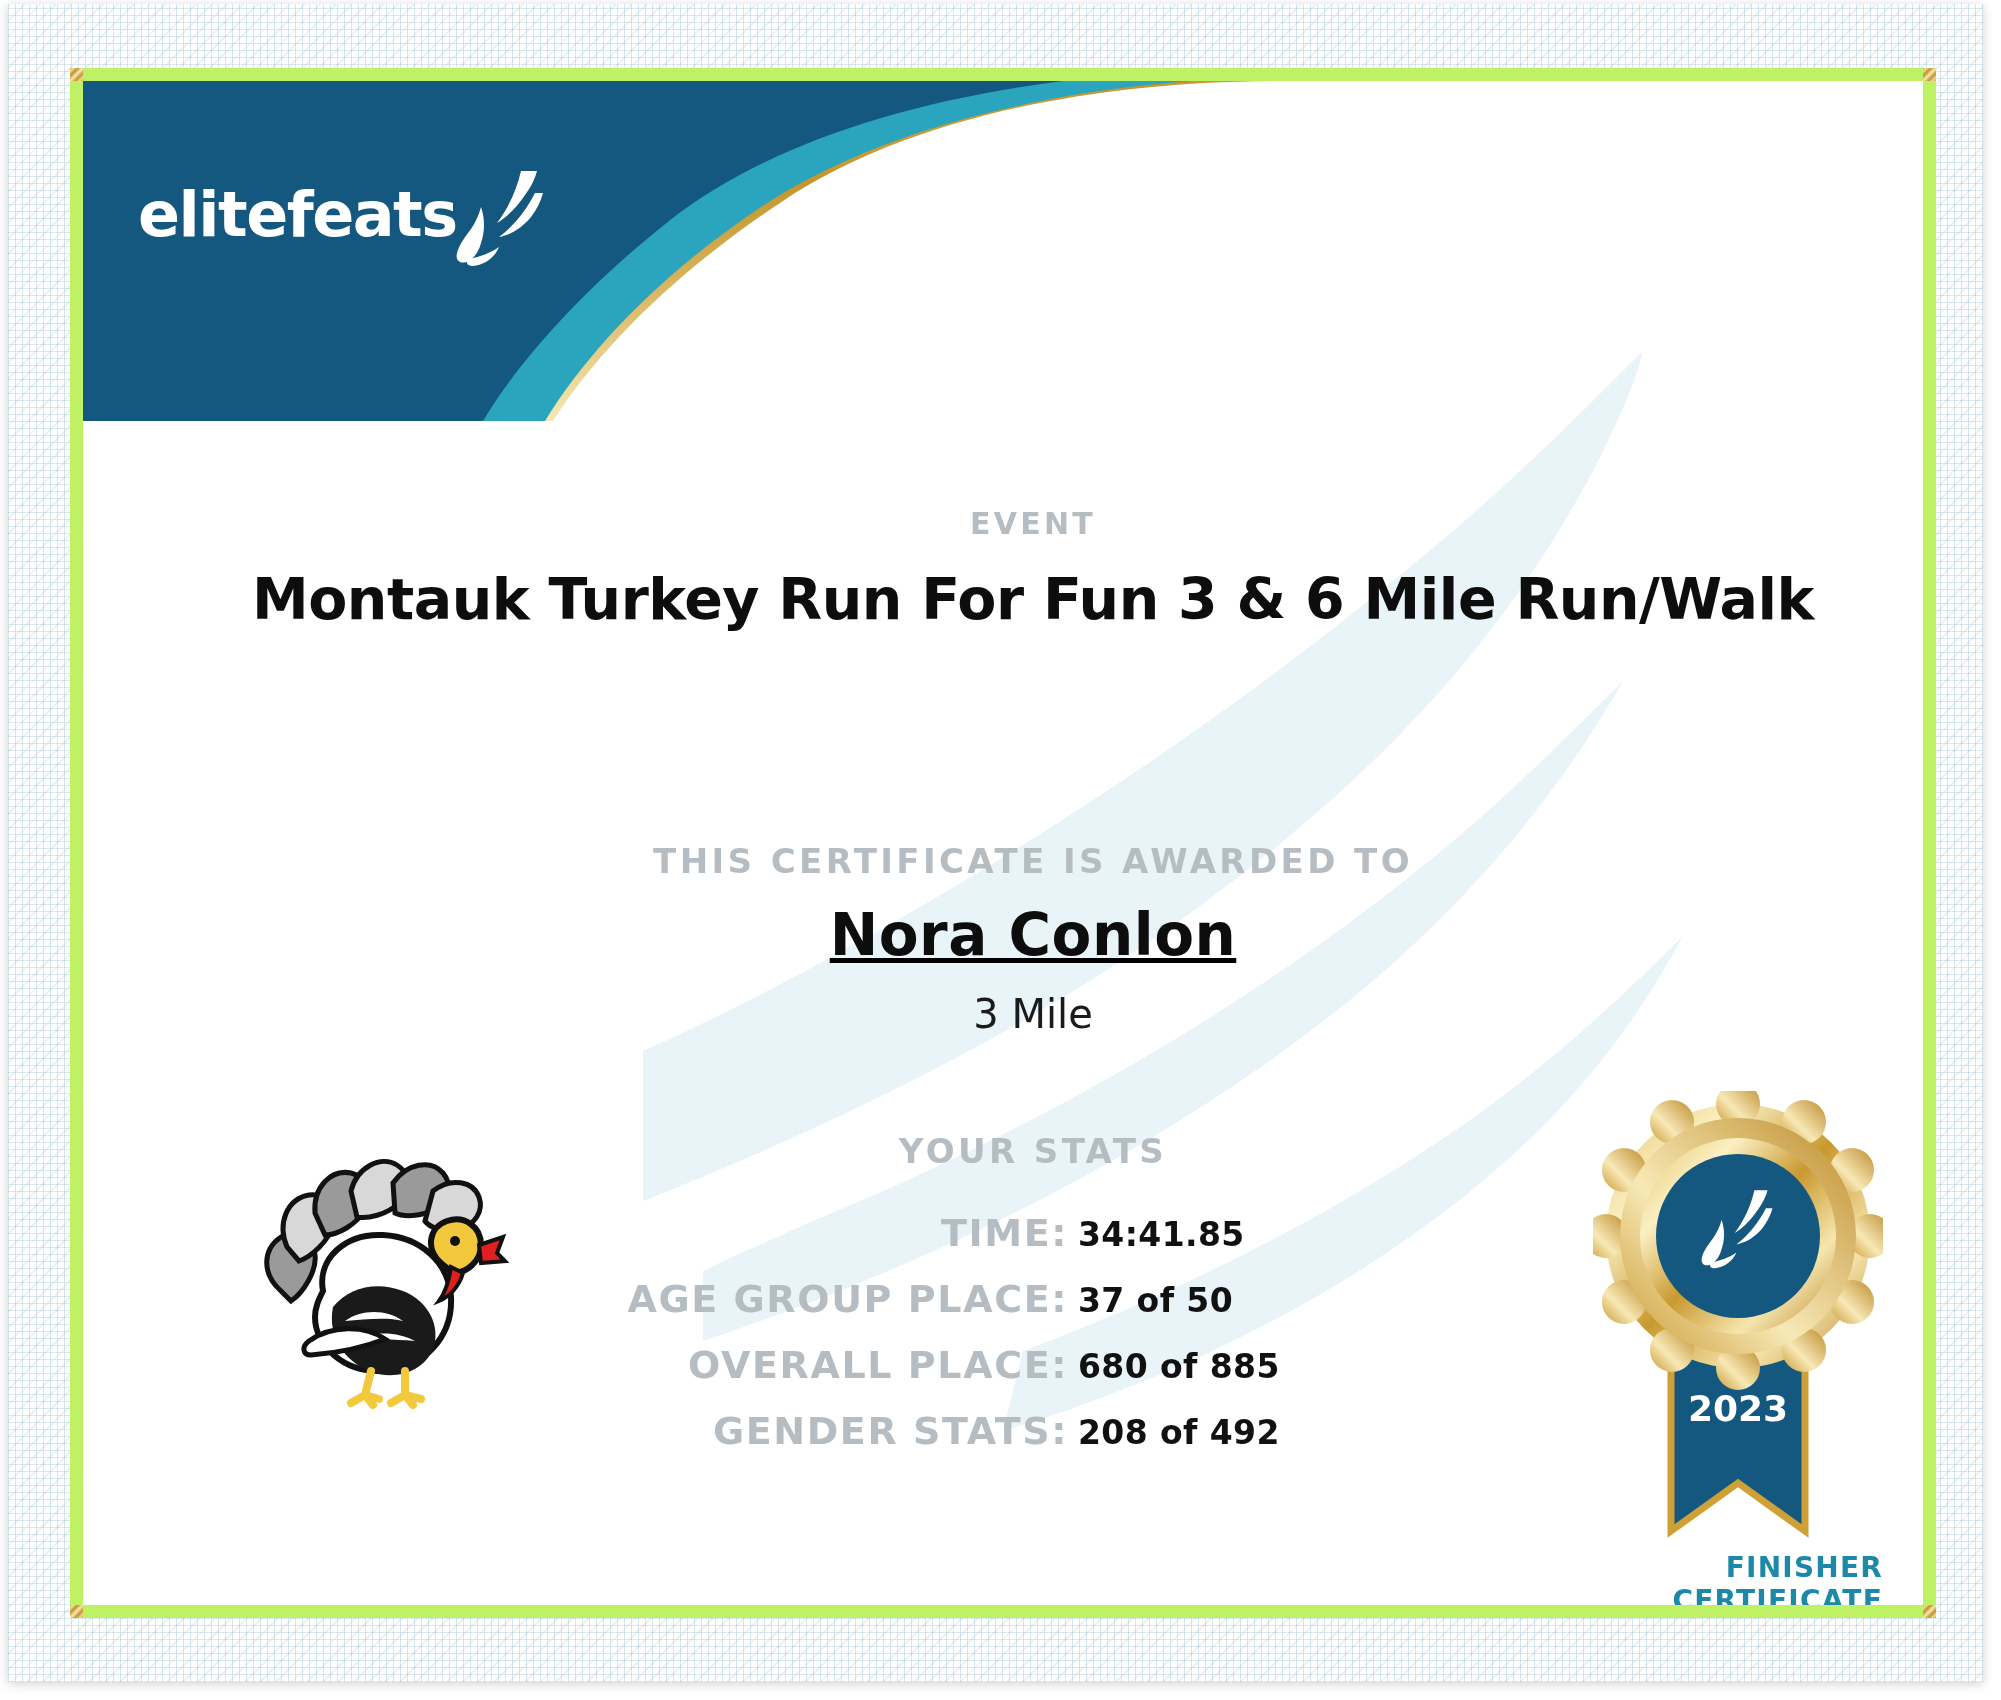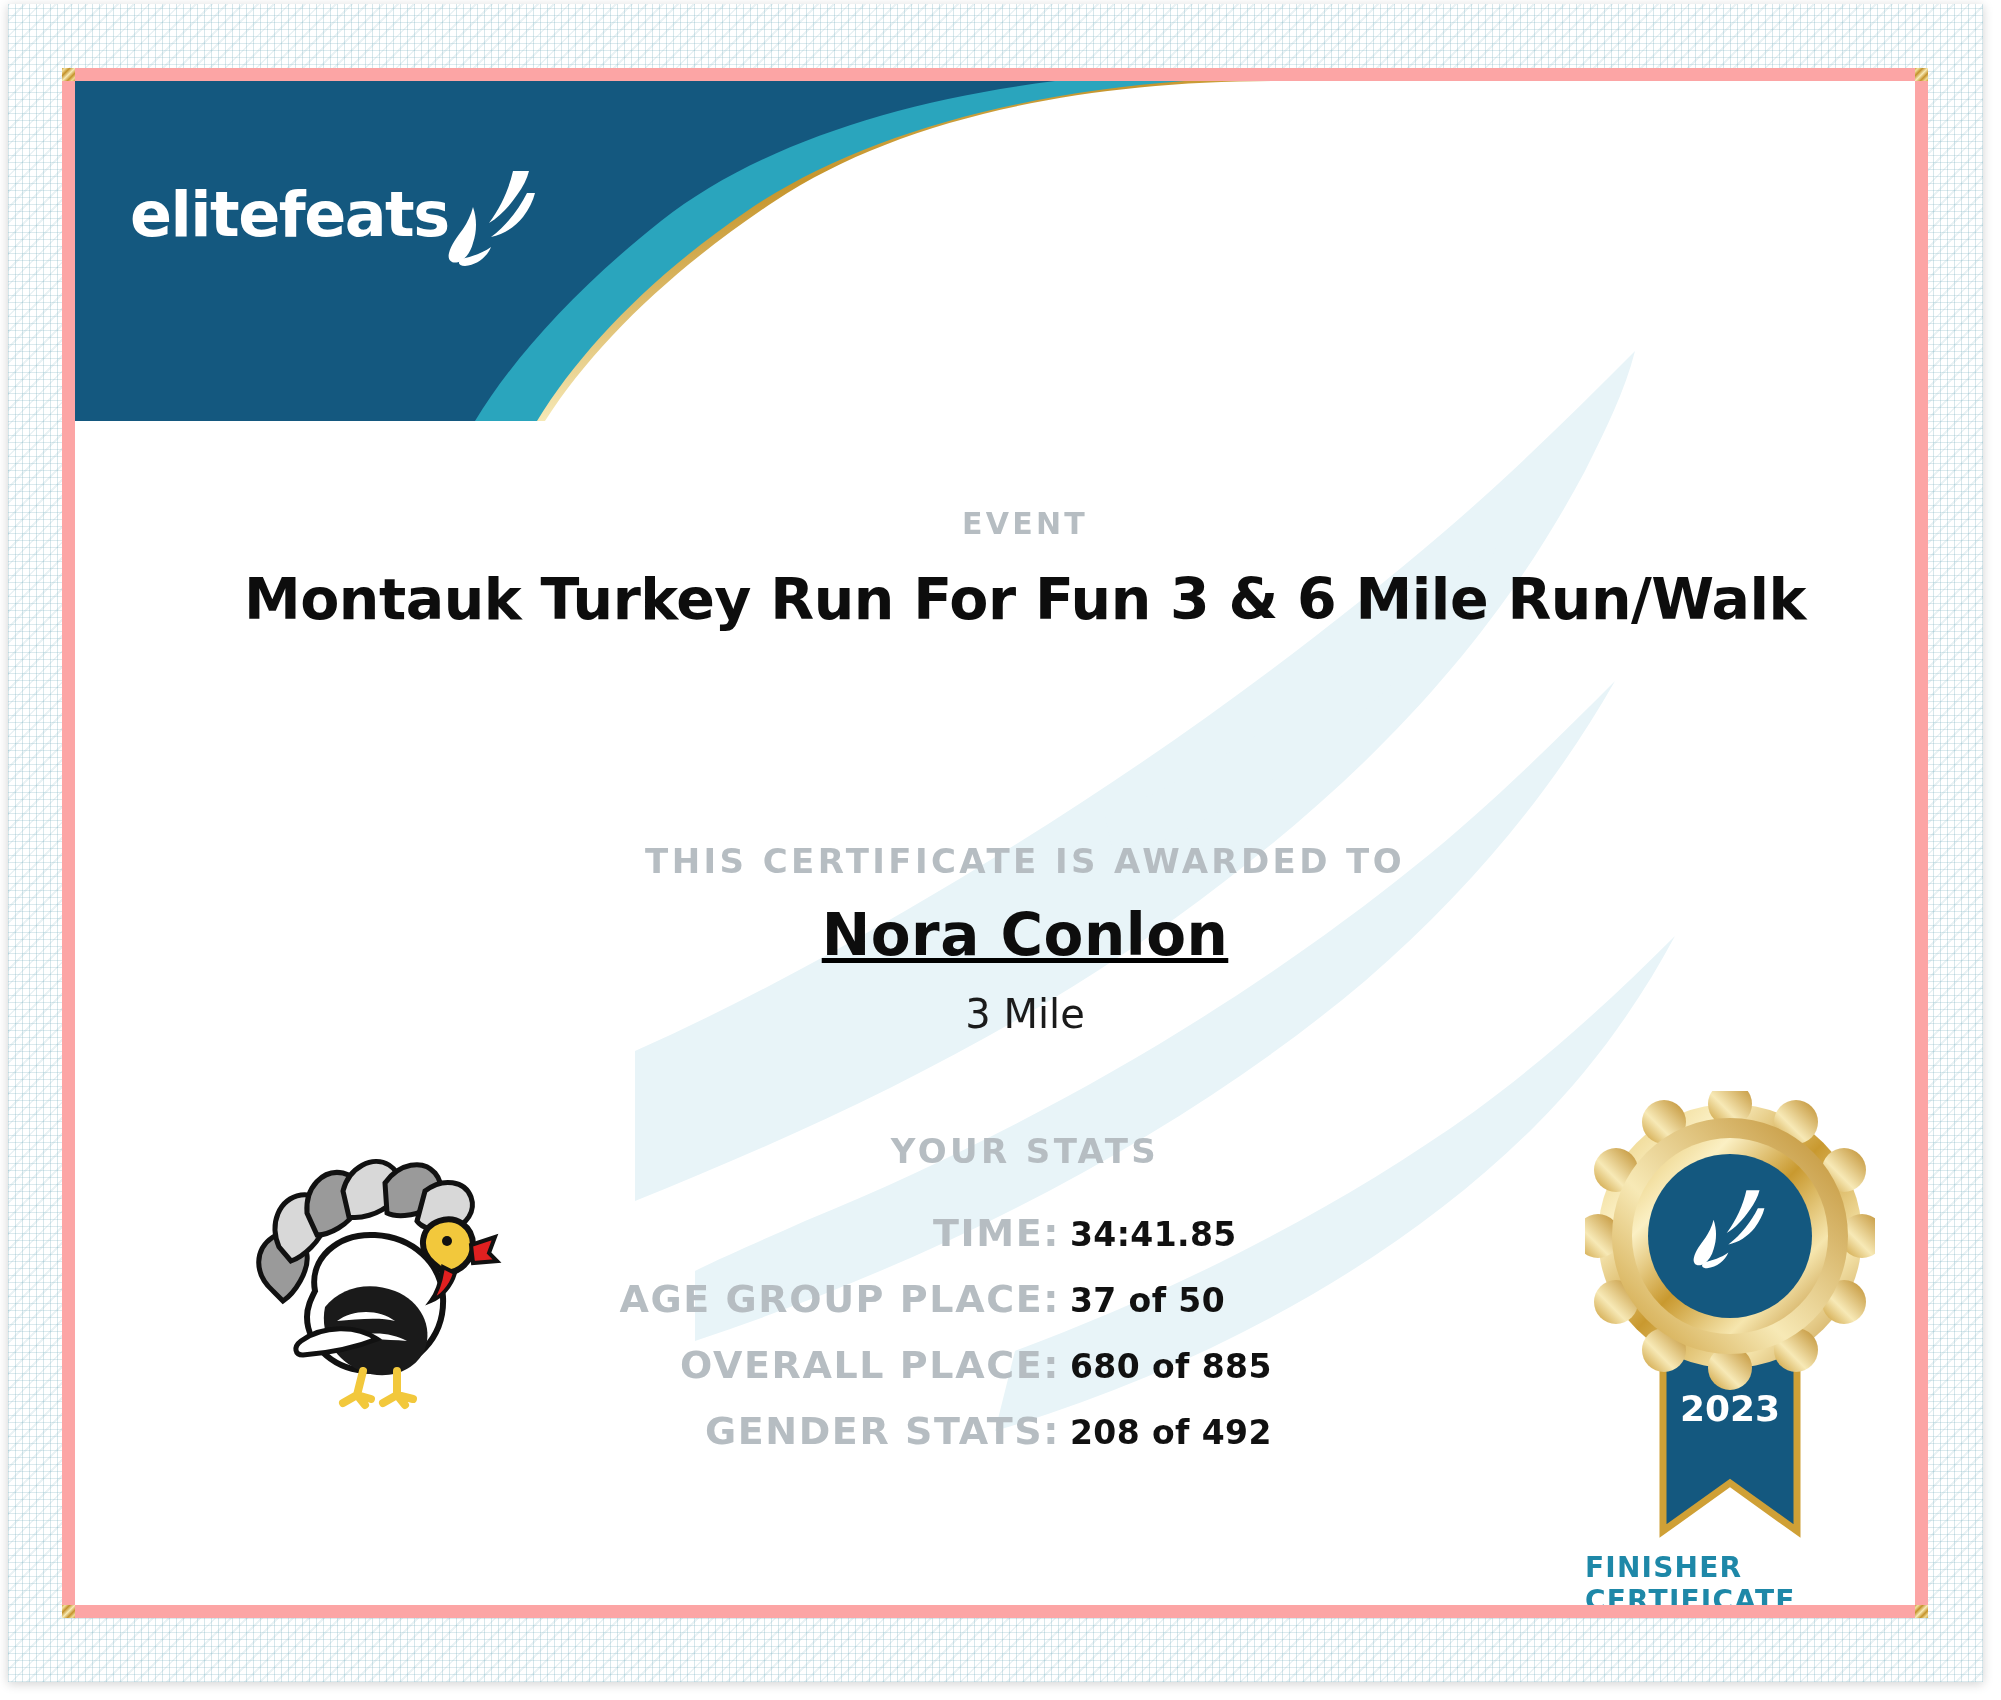--- a/index.html
+++ b/index.html
@@ -40,28 +40,28 @@
     position: absolute;
     inset: 0;
     background:
       repeating-linear-gradient(135deg, rgba(125,180,195,0.16) 0px, rgba(125,180,195,0.16) 2px, rgba(255,255,255,0) 2px, rgba(255,255,255,0) 11px);
     pointer-events: none;
   }
 
   
   .gold-frame {
     position: absolute;
-    left: 62px;
+    left: 70px;
     top: 68px;
     width: 1866px;
     height: 1550px;
     border: 13px solid;
     border-image: linear-gradient(140deg,#d9a93f 0%, #f0d98a 14%, #c9992f 32%, #f5e3a6 52%, #c9962c 72%, #edd храня 80%, #d8a93e 100%) 1;
     border-image-source: linear-gradient(140deg,#cf9f36 0%, #f3e1a0 13%, #c3912a 30%, #f7e9b4 50%, #c5932b 70%, #f0dc97 86%, #cfa036 100%);
-    background: #fca5a5;
+    background: #bef264;
     box-sizing: border-box;
     overflow: hidden;
   }
 
   .inner-white {
     position: absolute;
     inset: 0;
     background: #ffffff;
     overflow: hidden;
   }
@@ -195,21 +195,21 @@
     left: 1510px;
     top: 1010px;
     width: 290px;
     height: 470px;
   }
   .medal-caption {
     position: absolute;
     left: 1510px;
     top: 1470px;
     width: 290px;
-    text-align: left;
+    text-align: right;
     color: #1e88a8;
     font-size: 28px;
     font-weight: 700;
     letter-spacing: 1.2px;
     line-height: 1.18;
   }
 
   
   .pos-event-label { position: absolute; left: 400px; top: 425px; width: 1100px; }
   .pos-event-title { position: absolute; left: 120px; top: 485px; width: 1660px; }

